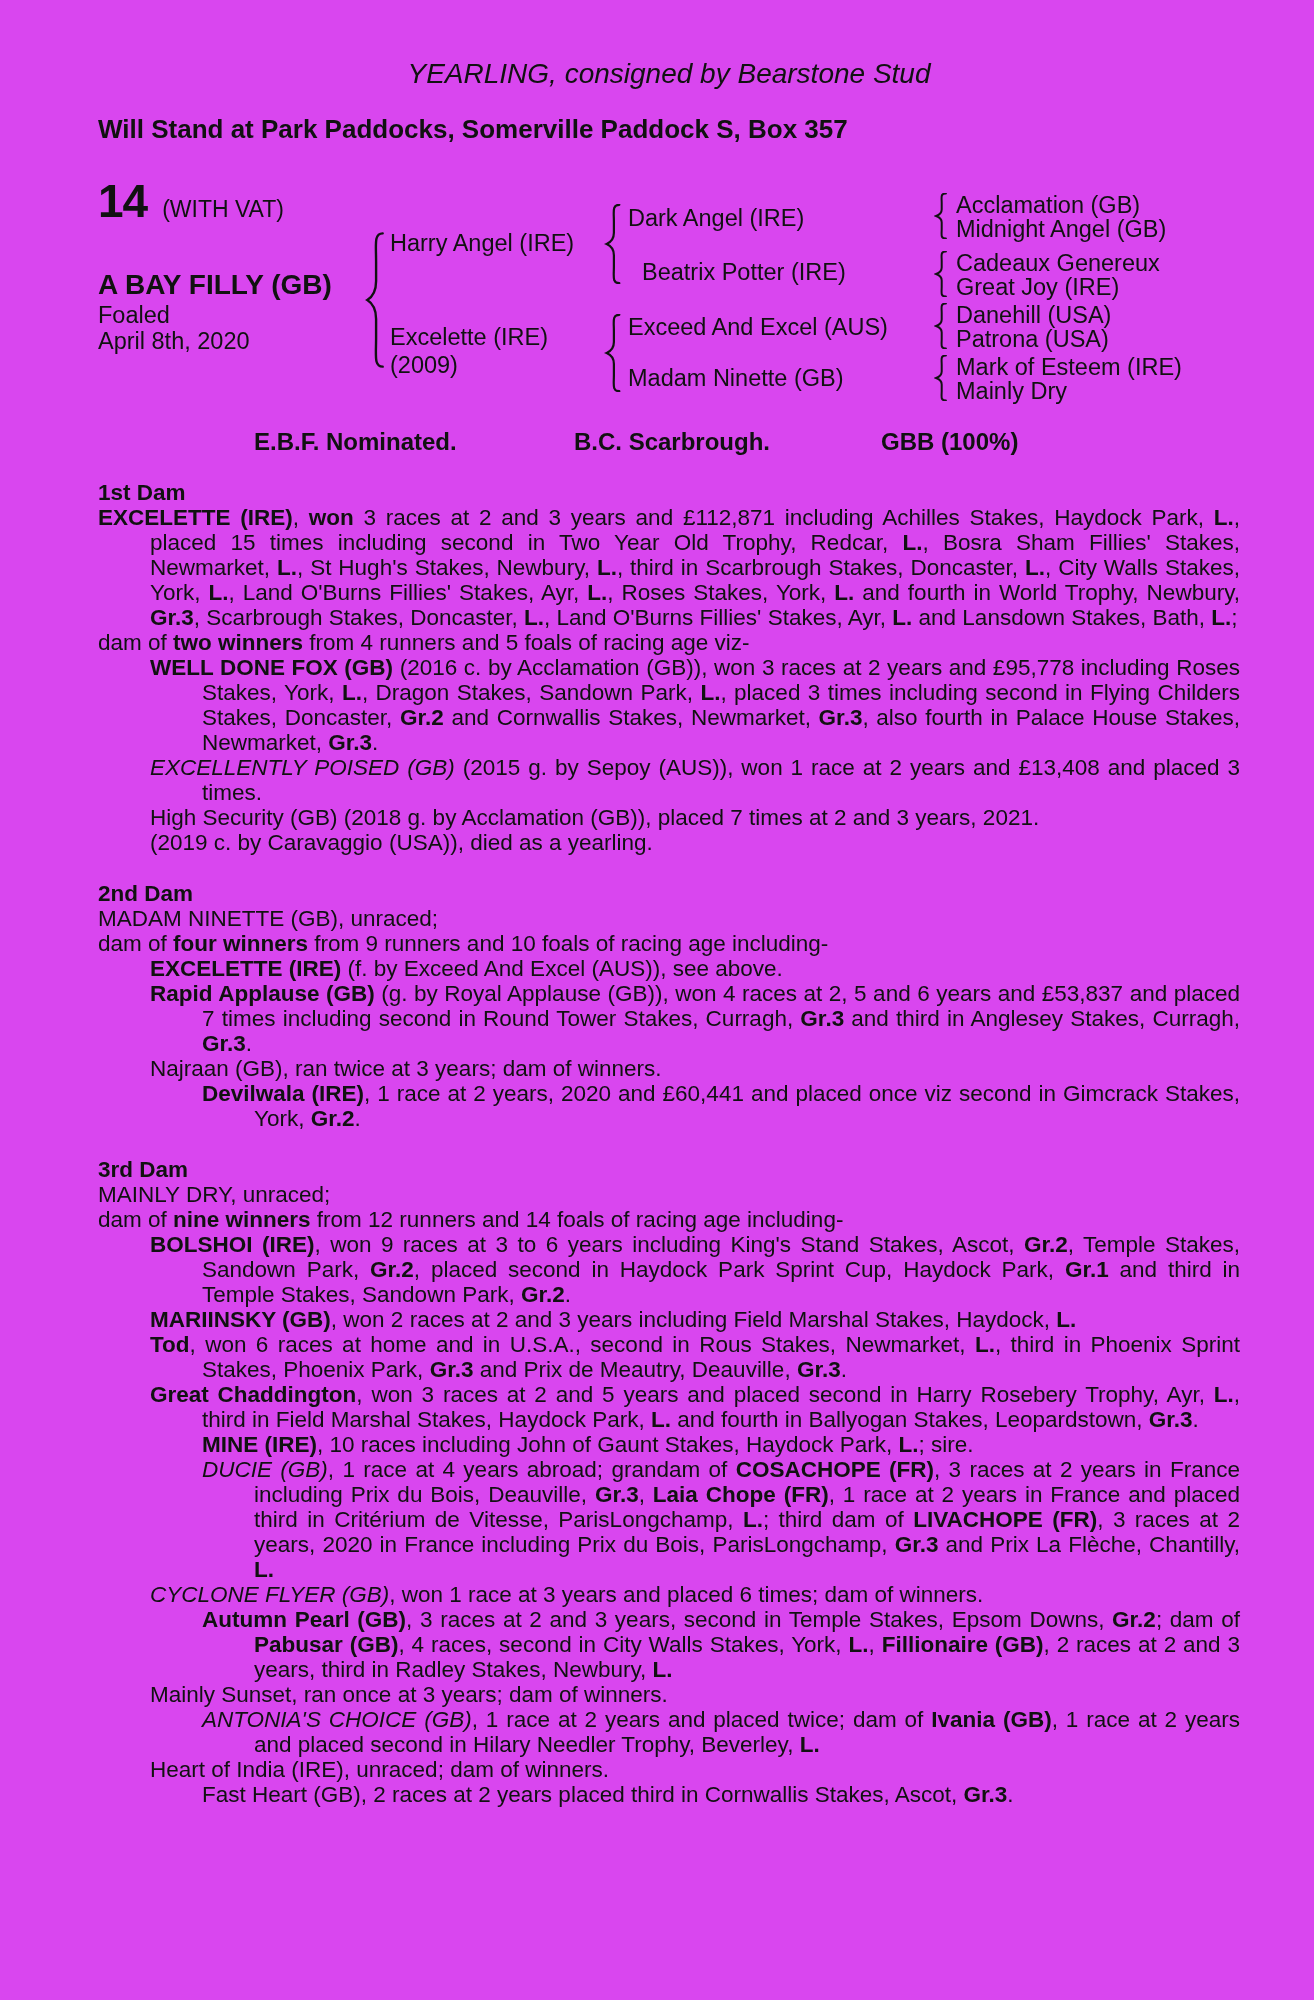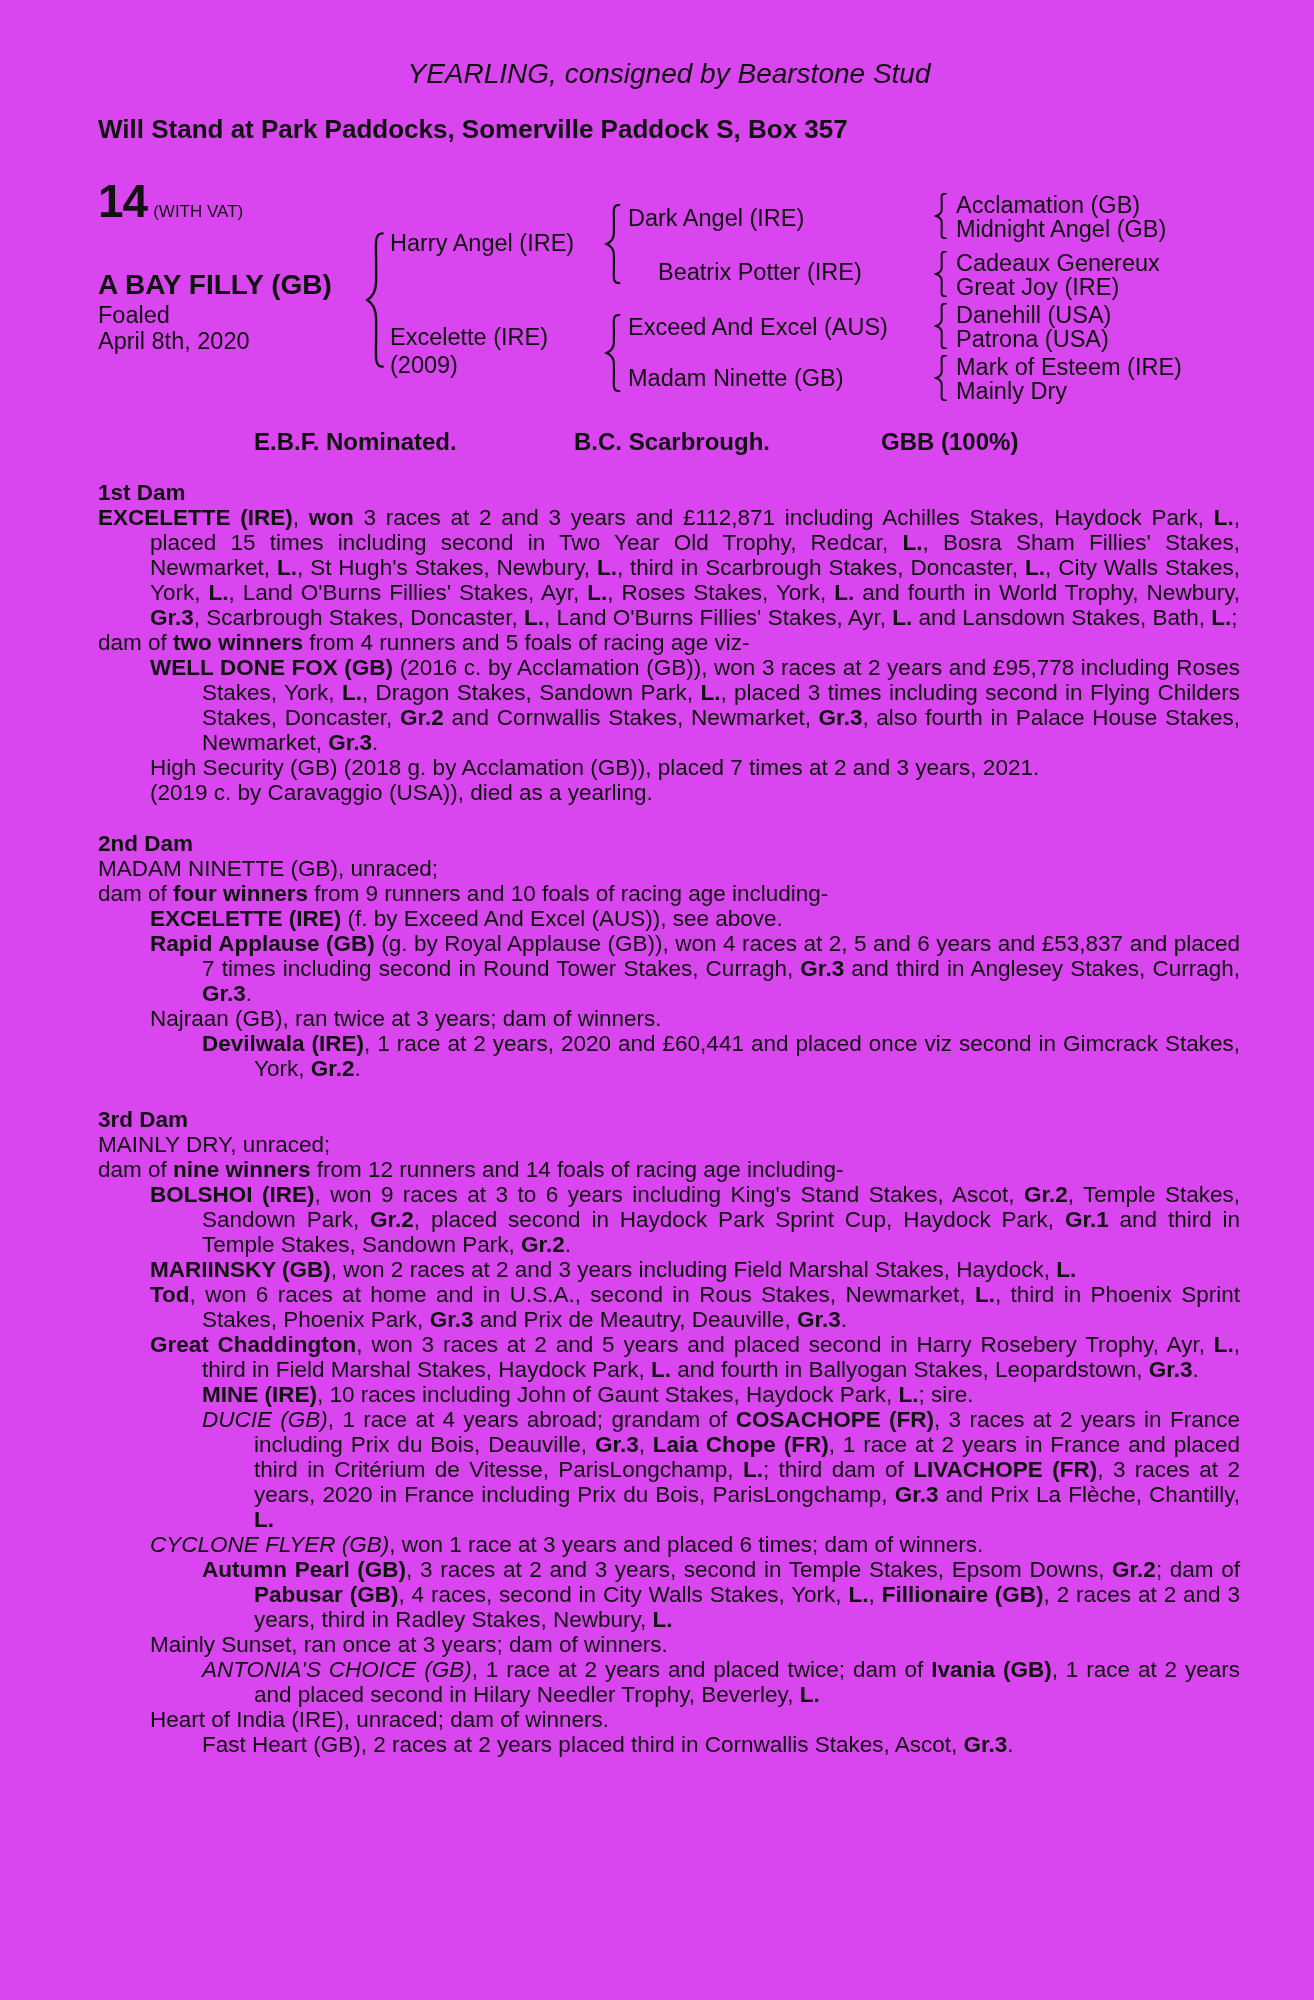--- a/index.html
+++ b/index.html
@@ -29,29 +29,29 @@
   
   .pedigree{
     position:relative;
     margin-top:44px;
     height:228px;
     font-size:23.5px;
   }
   .pp{position:absolute;white-space:nowrap;line-height:26px;}
   .lot{left:0;top:8;}
   .lot-num{font-weight:700;font-size:46px;letter-spacing:-1px;}
-  .lot-vat{font-size:17px;margin-left:6px;}
+  .lot-vat{font-size:23px;margin-left:15px;}
   .horse-name{left:0;top:84px;font-weight:700;font-size:28px;}
   .foaled-label{left:0;top:114px;}
   .foaled-date{left:0;top:140px;}
   .sire{left:292px;top:42px;}
   .dam{left:292px;top:136px;}
   .dam-year{left:292px;top:164px;}
   .gp-ss{left:530px;top:17px;}
-  .gp-sd{left:560px;top:71px;}
+  .gp-sd{left:544px;top:71px;}
   .gp-ds{left:530px;top:126px;}
   .gp-dd{left:530px;top:177px;}
   .gg0{left:858px;top:4px;}
   .gg1{left:858px;top:28px;}
   .gg2{left:858px;top:62px;}
   .gg3{left:858px;top:86px;}
   .gg4{left:858px;top:114px;}
   .gg5{left:858px;top:138px;}
   .gg6{left:858px;top:166px;}
   .gg7{left:858px;top:190px;}
@@ -162,20 +162,21 @@
     <span class="nom-1">B.C. Scarbrough.</span>
     <span class="nom-2">GBB (100%)</span>
   </div>
 
   <section class="cat-section first">
     <h3 class="dam-header">1st Dam</h3>
     <div>
         <div class="para ind-dam"><span style="font-weight: 700;">EXCELETTE (IRE)</span><span>, </span><span style="font-weight: 700;">won</span><span> 3 races at 2 and 3 years and £112,871 including Achilles Stakes, Haydock Park, </span><span style="font-weight: 700;">L.</span><span>, placed 15 times including second in Two Year Old Trophy, Redcar, </span><span style="font-weight: 700;">L.</span><span>, Bosra Sham Fillies' Stakes, Newmarket, </span><span style="font-weight: 700;">L.</span><span>, St Hugh's Stakes, Newbury, </span><span style="font-weight: 700;">L.</span><span>, third in Scarbrough Stakes, Doncaster, </span><span style="font-weight: 700;">L.</span><span>, City Walls Stakes, York, </span><span style="font-weight: 700;">L.</span><span>, Land O'Burns Fillies' Stakes, Ayr, </span><span style="font-weight: 700;">L.</span><span>, Roses Stakes, York, </span><span style="font-weight: 700;">L.</span><span> and fourth in World Trophy, Newbury, </span><span style="font-weight: 700;">Gr.3</span><span>, Scarbrough Stakes, Doncaster, </span><span style="font-weight: 700;">L.</span><span>, Land O'Burns Fillies' Stakes, Ayr, </span><span style="font-weight: 700;">L.</span><span> and Lansdown Stakes, Bath, </span><span style="font-weight: 700;">L.</span><span>;</span></div>
         <div class="para ind-dam"><span>dam of </span><span style="font-weight: 700;">two winners</span><span> from 4 runners and 5 foals of racing age viz-</span></div>
         <div class="para ind-l1"><span style="font-weight: 700;">WELL DONE FOX (GB)</span><span> (2016 c. by Acclamation (GB)), won 3 races at 2 years and £95,778 including Roses Stakes, York, </span><span style="font-weight: 700;">L.</span><span>, Dragon Stakes, Sandown Park, </span><span style="font-weight: 700;">L.</span><span>, placed 3 times including second in Flying Childers Stakes, Doncaster, </span><span style="font-weight: 700;">Gr.2</span><span> and Cornwallis Stakes, Newmarket, </span><span style="font-weight: 700;">Gr.3</span><span>, also fourth in Palace House Stakes, Newmarket, </span><span style="font-weight: 700;">Gr.3</span><span>.</span></div>
+        <div class="para ind-l1"><span style="font-style: italic;">EXCELLENTLY POISED (GB)</span><span> (2015 g. by Sepoy (AUS)), won 1 race at 2 years and £13,408 and placed 3 times.</span></div>
         <div class="para ind-l1"><span>High Security (GB) (2018 g. by Acclamation (GB)), placed 7 times at 2 and 3 years, 2021.</span></div>
         <div class="para ind-l1"><span>(2019 c. by Caravaggio (USA)), died as a yearling.</span></div>
       </div>
   </section>
 
   <section class="cat-section">
     <h3 class="dam-header">2nd Dam</h3>
     <div>
         <div class="para ind-dam"><span>MADAM NINETTE (GB), unraced;</span></div>
         <div class="para ind-dam"><span>dam of </span><span style="font-weight: 700;">four winners</span><span> from 9 runners and 10 foals of racing age including-</span></div>

